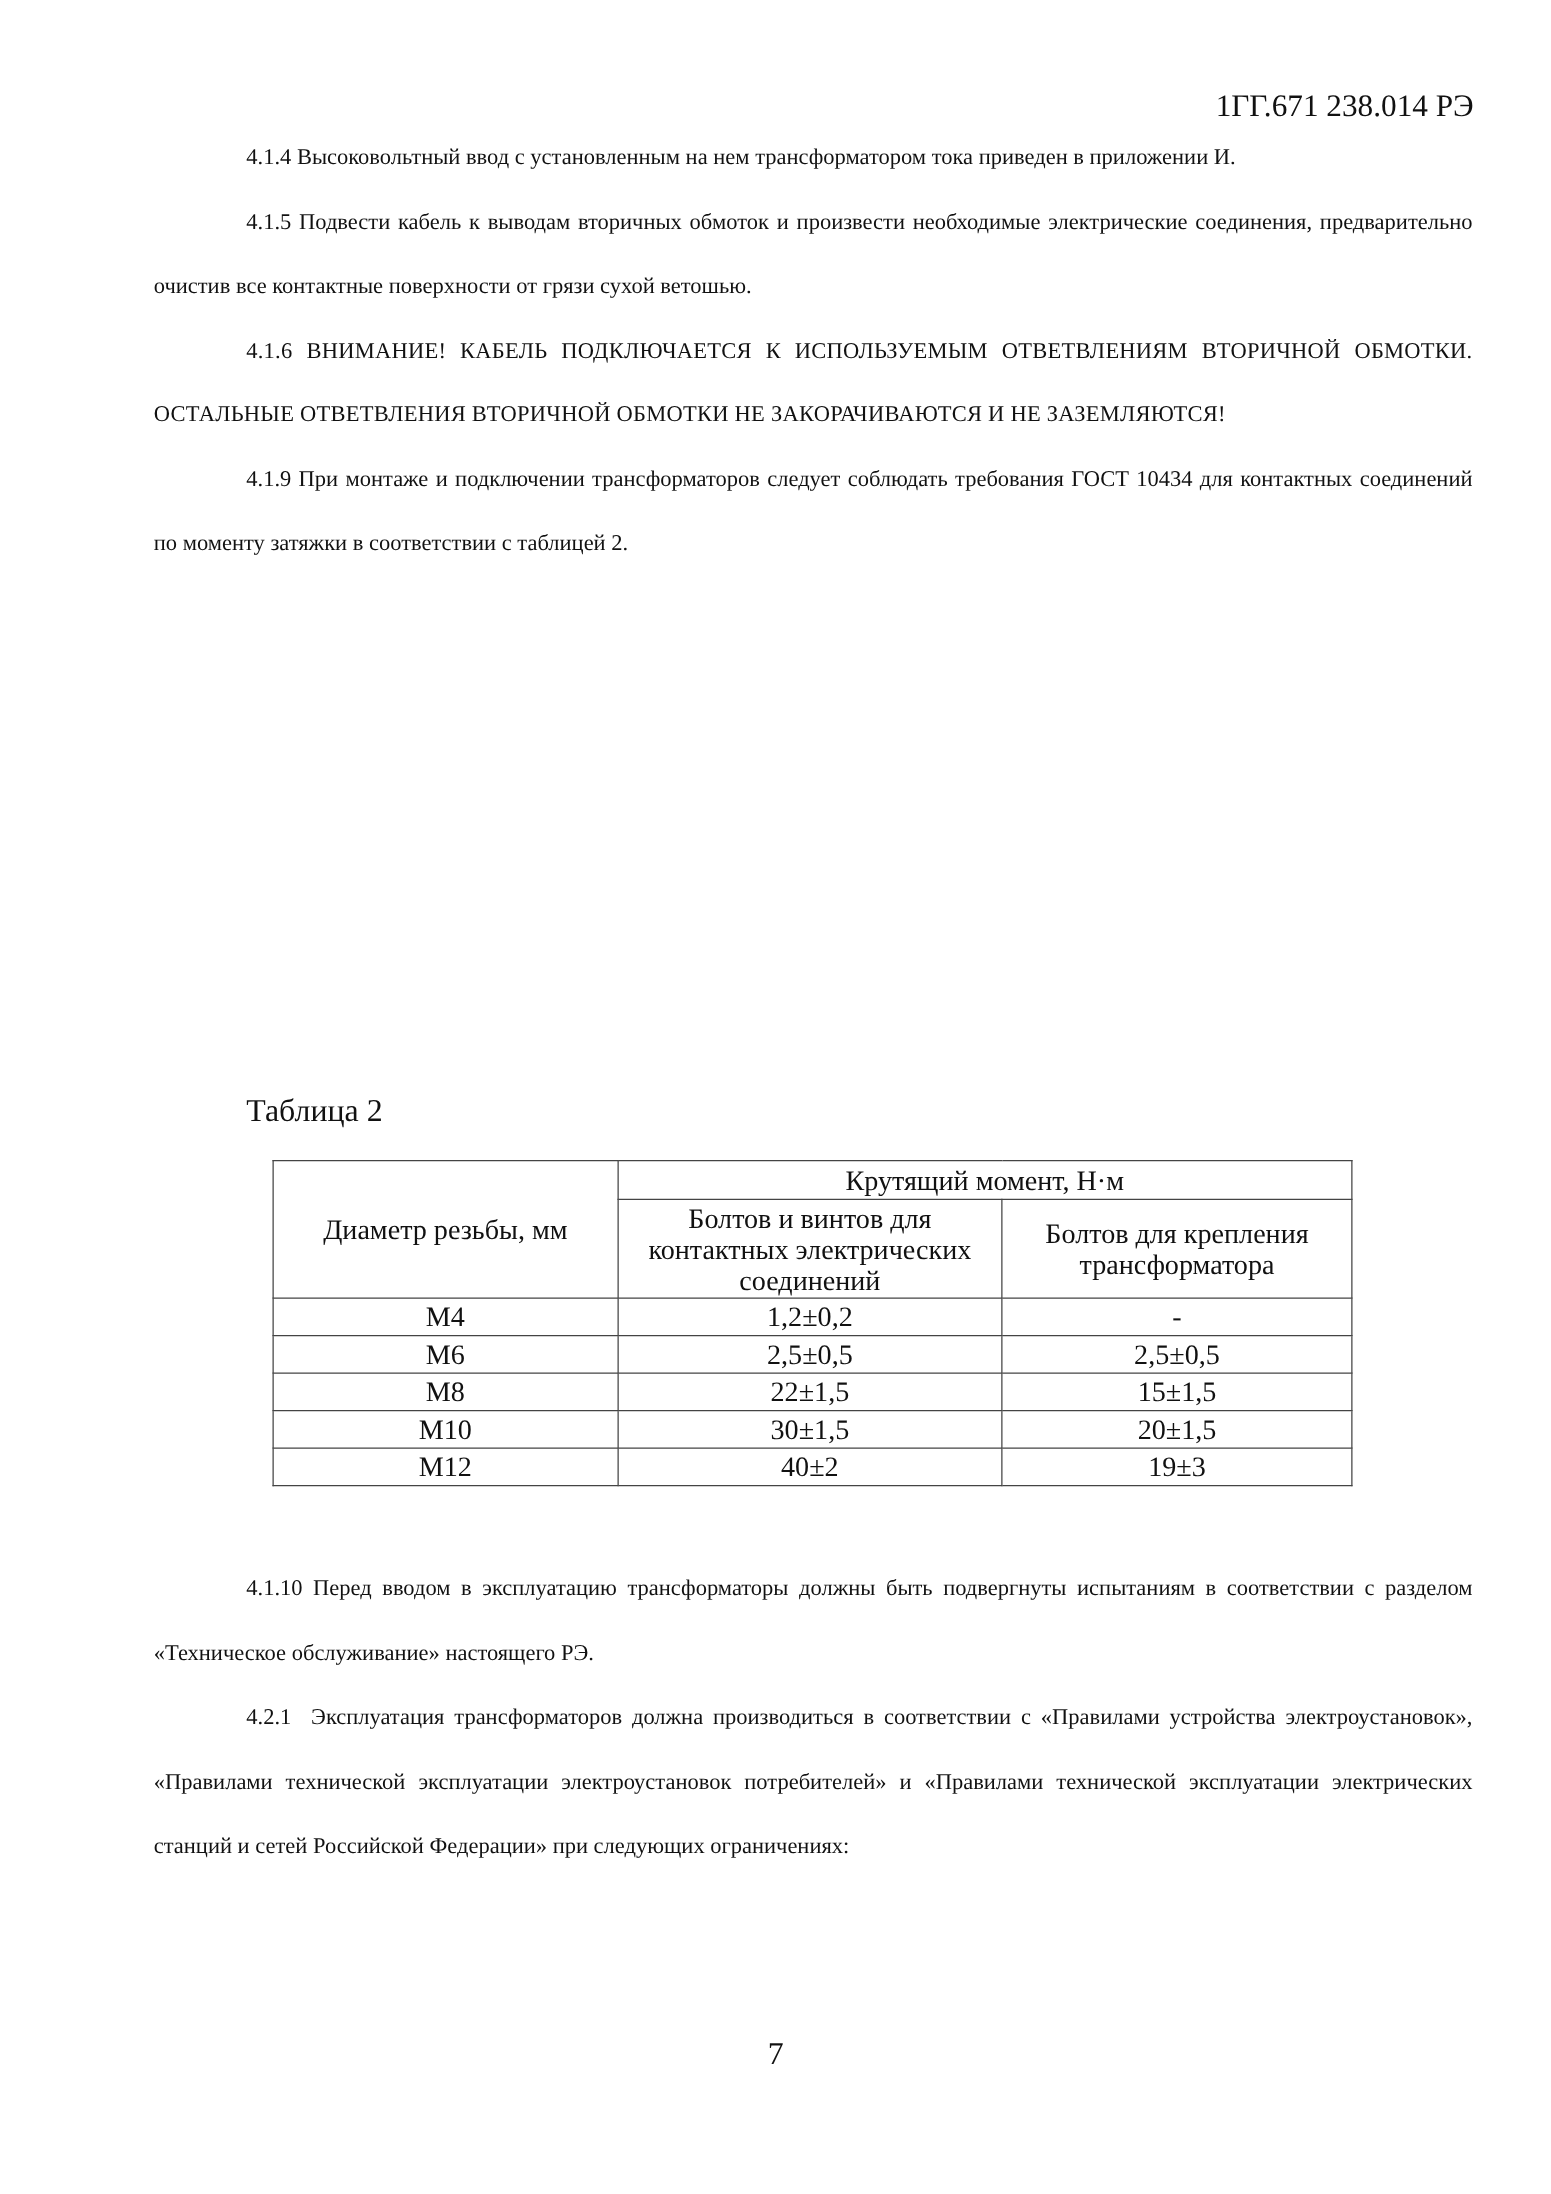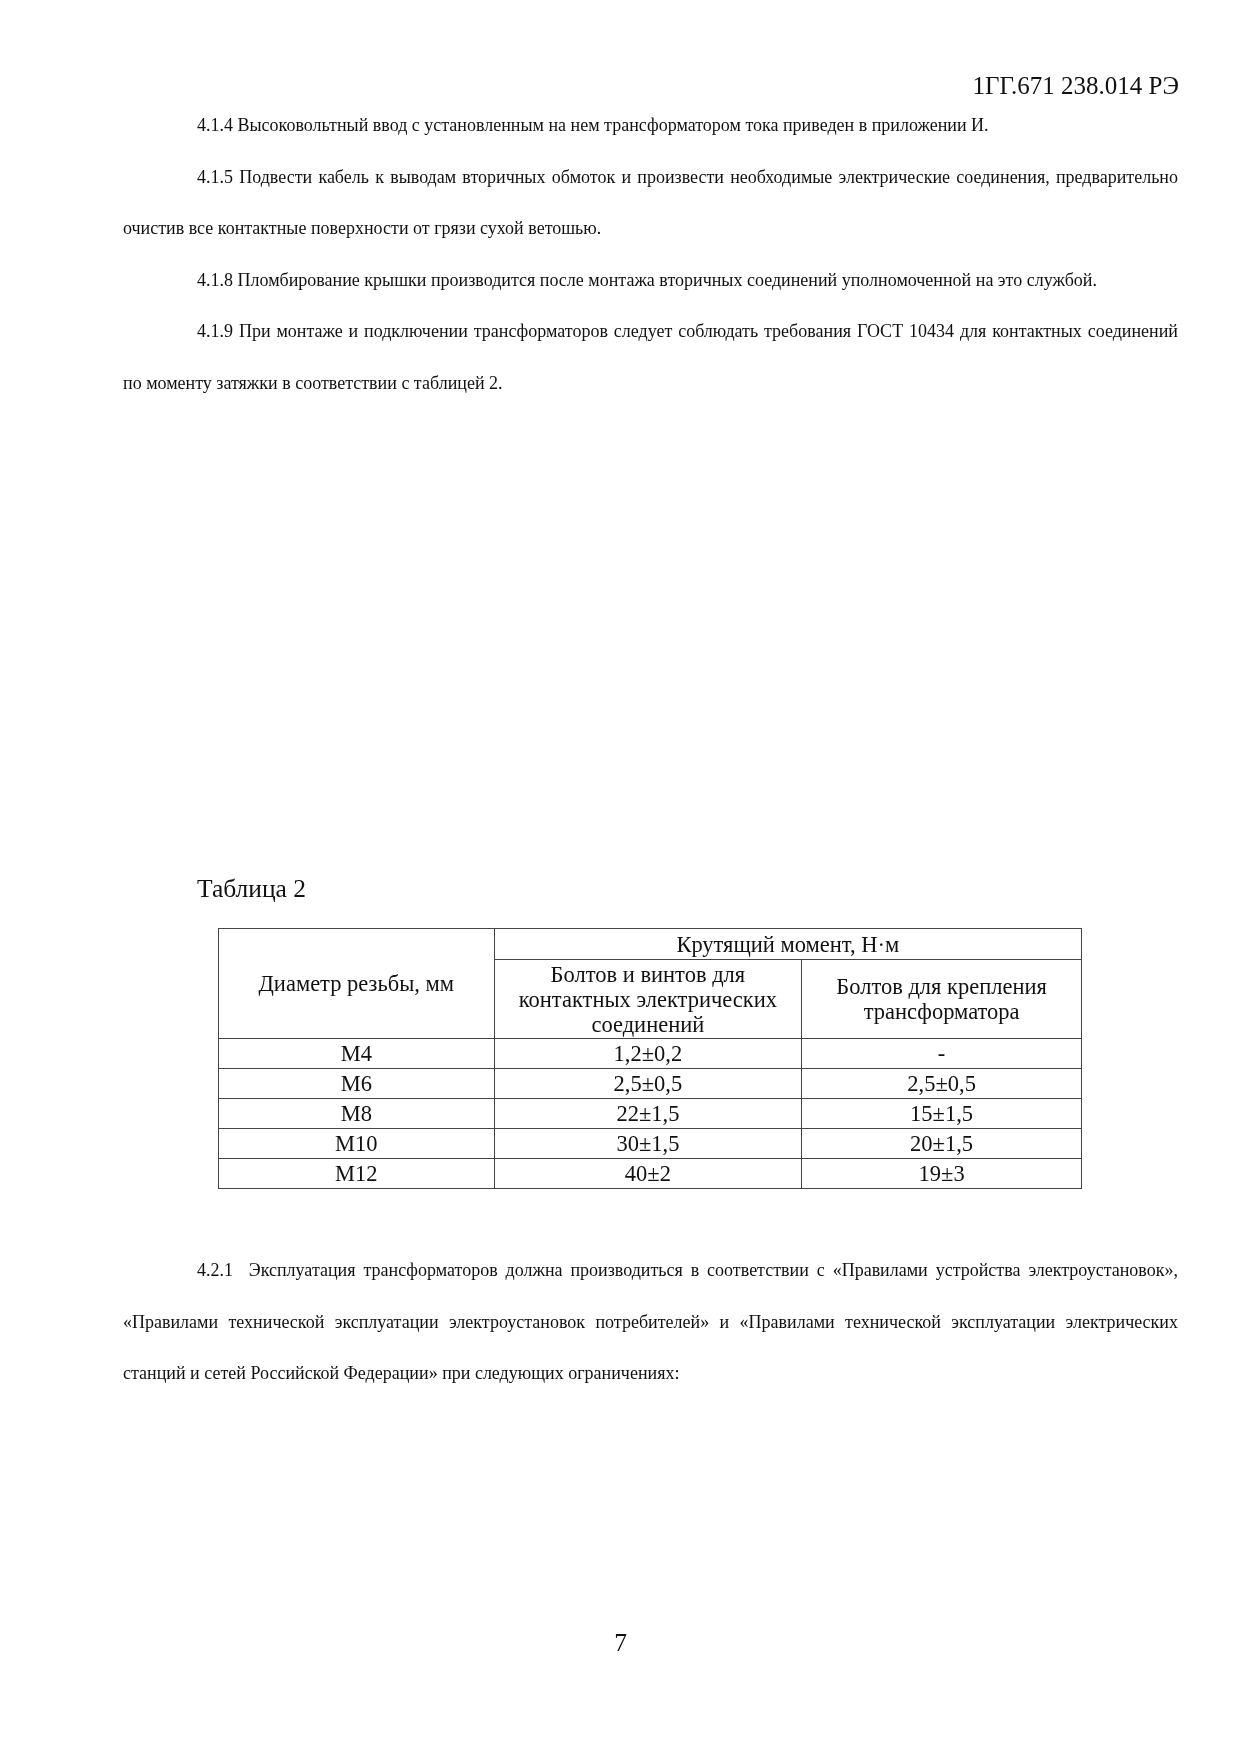--- a/index.html
+++ b/index.html
@@ -20,21 +20,21 @@
   .block2 { top:1245px; }
 </style>
 </head>
 <body>
 
 <div class="doc-code">1ГГ.671 238.014 РЭ</div>
 
 <div class="text" style="top:100px;">
   <p class="p">4.1.4 Высоковольтный ввод с установленным на нем трансформатором тока приведен в приложении И.</p>
   <p class="p">4.1.5 Подвести кабель к выводам вторичных обмоток и произвести необходимые электрические соединения, предварительно очистив все контактные поверхности от грязи сухой ветошью.</p>
-  <p class="p">4.1.8 Пломбирование крышки производится после монтажа вторичных соединений уполномоченной на это службой.</p>
+  <p class="p caps">4.1.6 ВНИМАНИЕ! КАБЕЛЬ ПОДКЛЮЧАЕТСЯ К ИСПОЛЬЗУЕМЫМ ОТВЕТВЛЕНИЯМ ВТОРИЧНОЙ ОБМОТКИ. ОСТАЛЬНЫЕ ОТВЕТВЛЕНИЯ ВТОРИЧНОЙ ОБМОТКИ НЕ ЗАКОРАЧИВАЮТСЯ И НЕ ЗАЗЕМЛЯЮТСЯ!</p>
   <p class="p">4.1.9 При монтаже и подключении трансформаторов следует соблюдать требования ГОСТ 10434 для контактных соединений по моменту затяжки в соответствии с таблицей 2.</p>
 </div>
 
 <div class="table-caption">Таблица 2</div>
 
 <table class="torque">
   <colgroup>
     <col style="width:276px">
       <col style="width:308px">
       <col style="width:280px">
@@ -70,16 +70,17 @@
   </tr>
   <tr class="data-row">
     <td>М12</td>
     <td>40±2</td>
     <td>19±3</td>
   </tr>
 </tbody>
   </table>
 
 <div class="text block2">
+  <p class="p">4.1.10 Перед вводом в эксплуатацию трансформаторы должны быть подвергнуты испытаниям в соответствии с разделом «Техническое обслуживание» настоящего РЭ.</p>
   <p class="p" style="white-space:pre-wrap;">4.2.1  Эксплуатация трансформаторов должна производиться в соответствии с «Правилами устройства электроустановок», «Правилами технической эксплуатации электроустановок потребителей» и «Правилами технической эксплуатации электрических станций и сетей Российской Федерации» при следующих ограничениях:</p>
 </div>
 
 <div class="page-num">7</div>
 
 </body></html>

